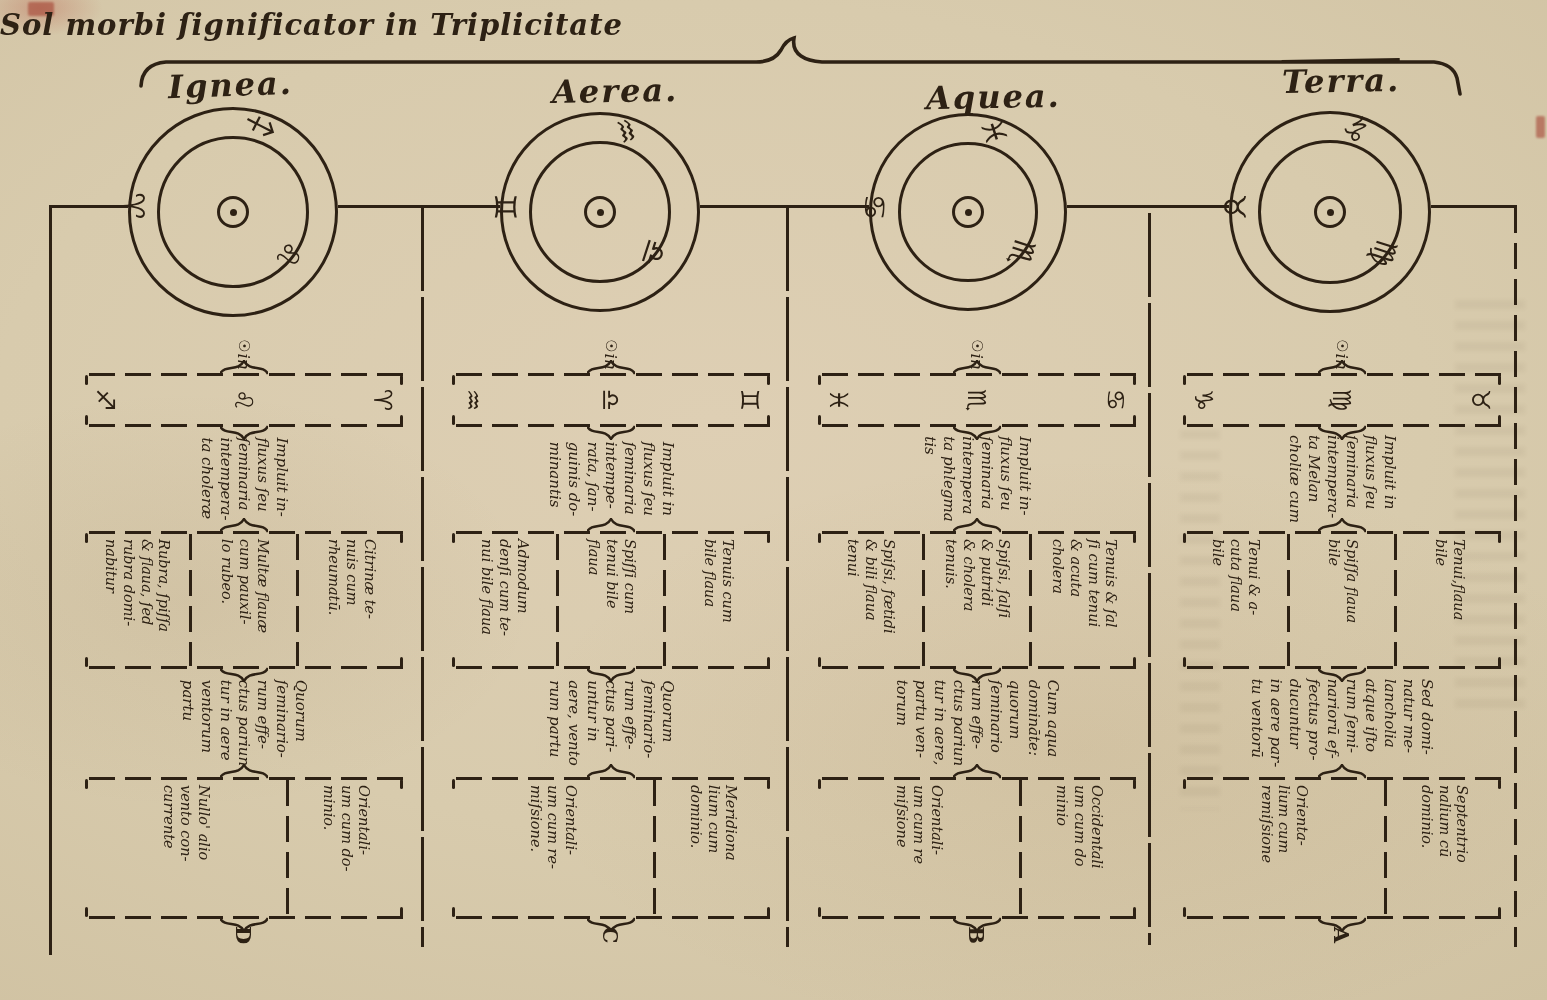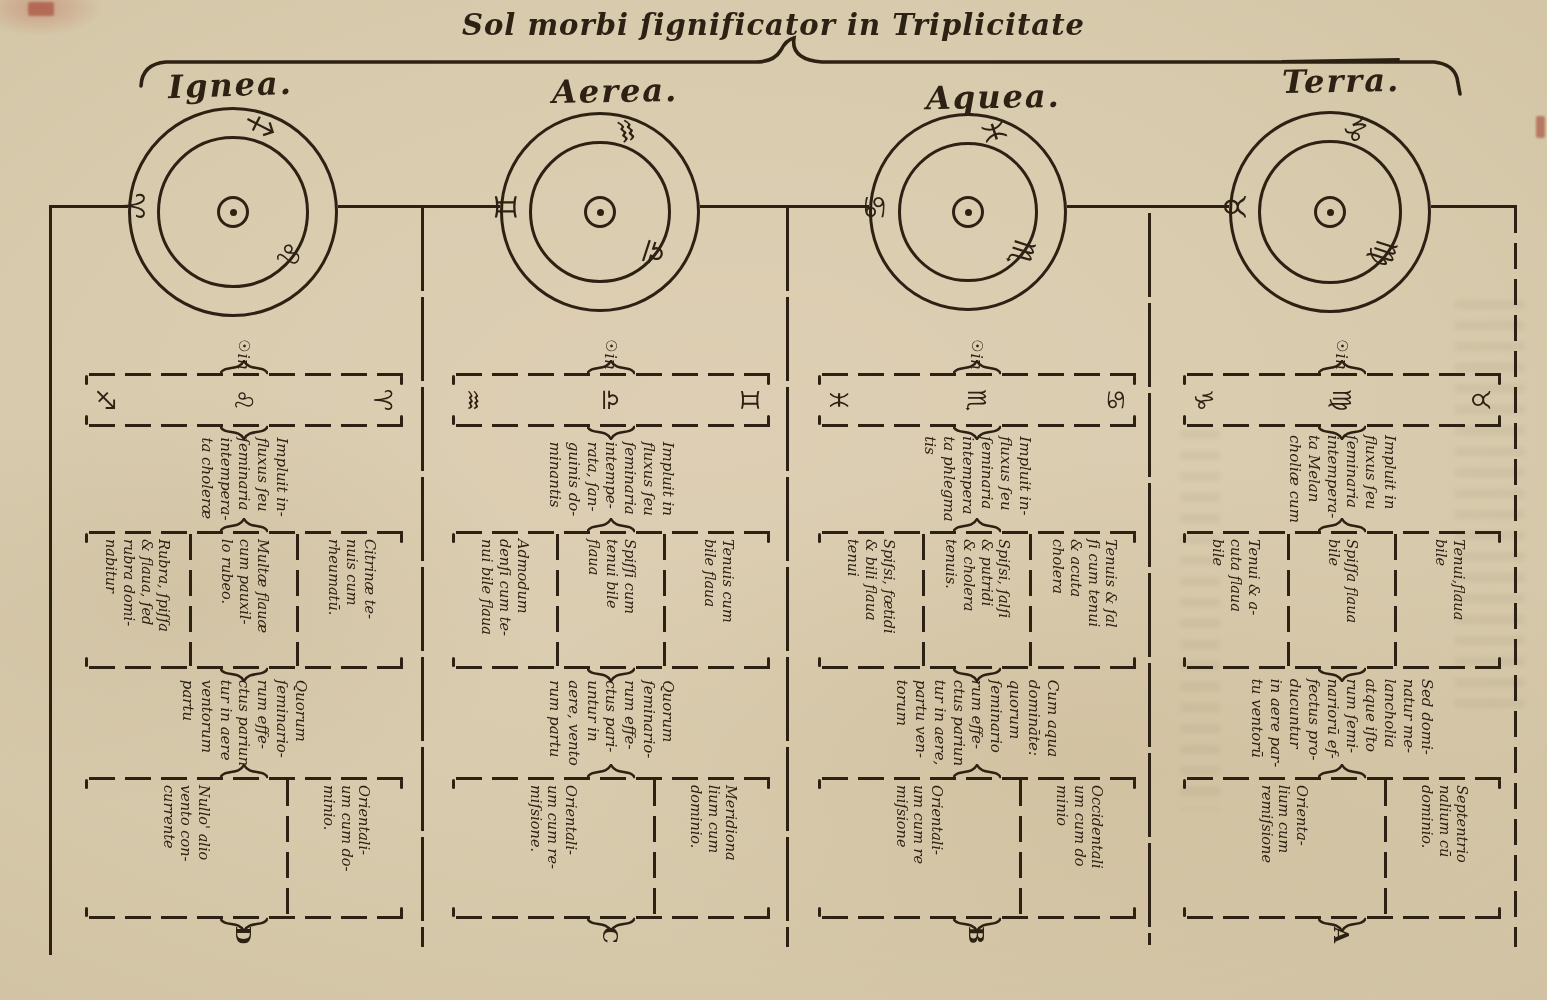--- a/index.html
+++ b/index.html
@@ -15,21 +15,21 @@
       radial-gradient(1300px 760px at 46% 42%, #decfb4 0%, #d8cbad 55%, #d0c2a2 100%),
       linear-gradient(90deg, #c4b694 0%, #d6c9ab 3% 97%, #cabc9c 100%),
       #d5c8a9;
   }
   .ghost{position:absolute; opacity:.05; filter:blur(2px); pointer-events:none;
     background:repeating-linear-gradient(to bottom, #4a3a22 0 9px, transparent 9px 21px);}
   .g1{left:1455px; top:300px; width:70px; height:420px;}
   .g2{left:1180px; top:430px; width:40px; height:380px;}
   .redmark{position:absolute; background:#a23b2c; opacity:.55; border-radius:2px; filter:blur(1px);}
 
-  .title{position:absolute; left:0; top:8px; width:100%; text-align:center;
+  .title{position:absolute; left:0; top:8px; width:100%; 
     font-style:italic; font-weight:bold; font-size:29px; letter-spacing:1px;}
 
   .brace-top{position:absolute; left:0; top:0; pointer-events:none;}
 
   .header{position:absolute; font-style:italic; font-weight:bold; font-size:32px; letter-spacing:2px;}
   .h1{left:168px; top:66px; transform:rotate(-2deg);}
   .h2{left:552px; top:72px; transform:rotate(-1deg);}
   .h3{left:926px; top:78px; transform:rotate(-1deg);}
   .h4{left:1282px; top:62px; transform:rotate(-1deg); text-decoration:overline;}
 

